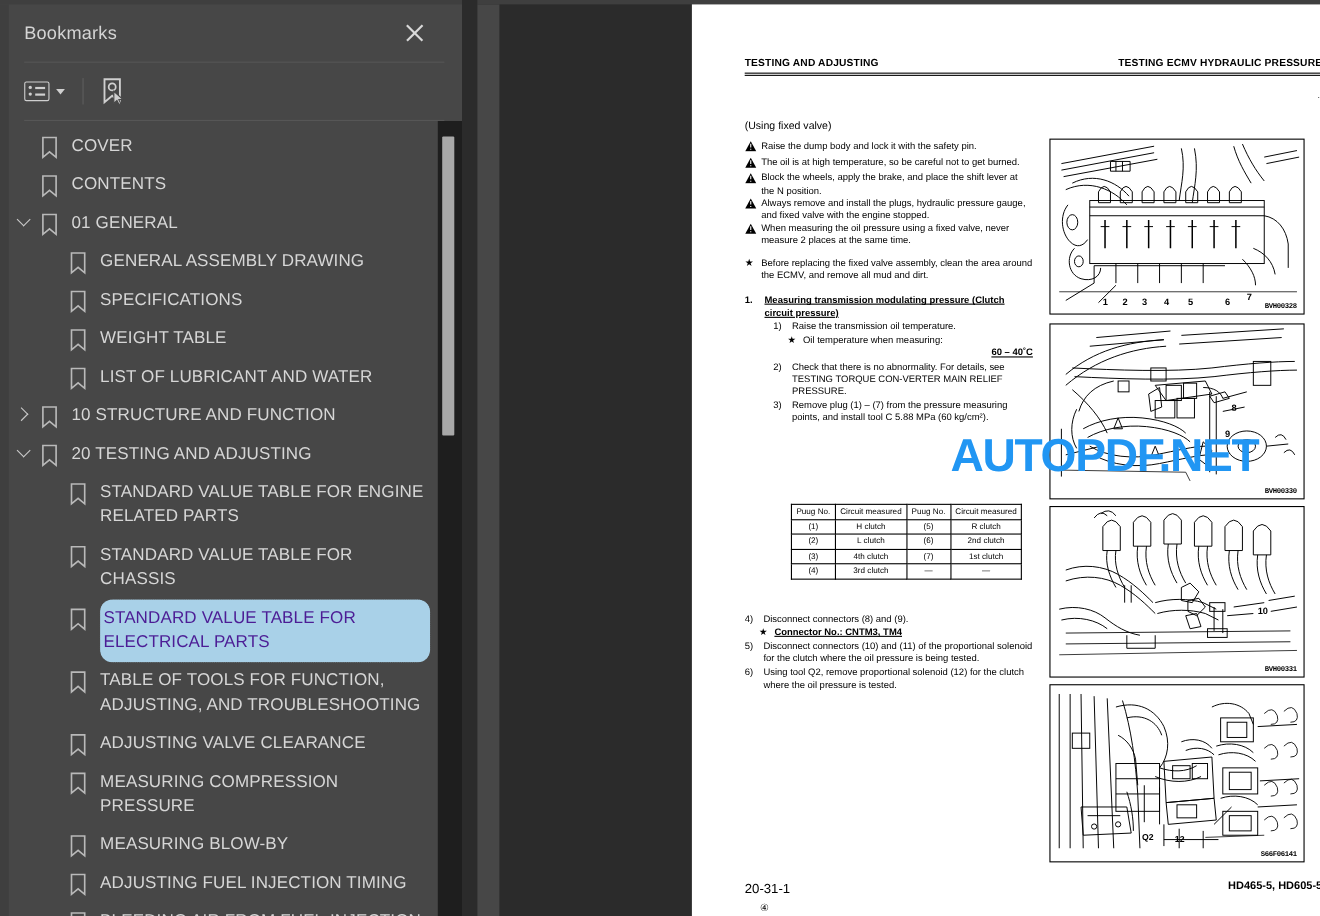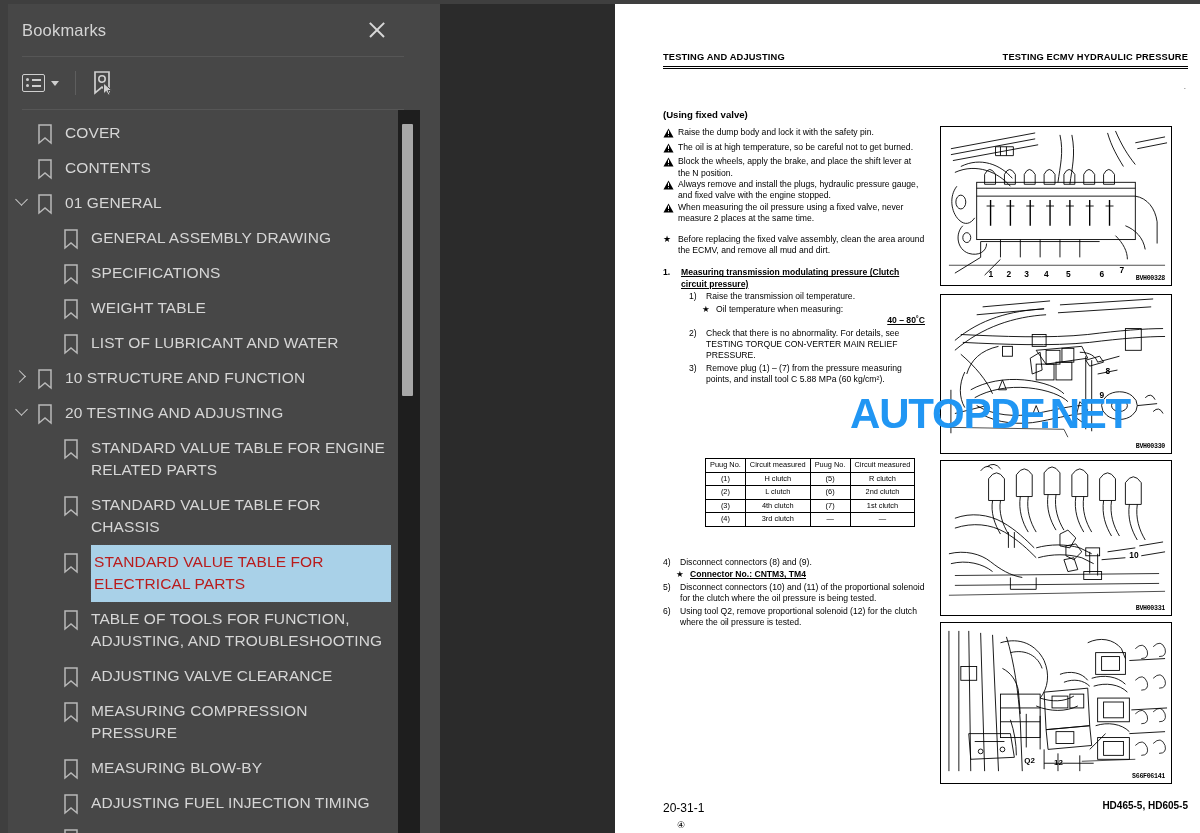--- a/index.html
+++ b/index.html
@@ -3,21 +3,21 @@
 <meta charset="utf-8">
 <style>
   * { box-sizing: border-box; }
   html, body {
     margin: 0; padding: 0;
     width: 1200px; height: 833px;
     overflow: hidden;
     background: #2b2b2b;
     font-family: "Liberation Sans", sans-serif;
   }
-  .app { position: relative; width: 1200px; height: 833px; display: flex; }
+  .app { position: relative; width: 1200px; height: 833px; display: flex; gap: 14px; }
 
   
   .sidebar {
     position: relative;
     width: 420px; height: 833px;
     background: #474747;
     flex: 0 0 420px;
     display: flex; flex-direction: column;
     border-top: 4px solid #3f3f3f;
   }
@@ -103,23 +103,23 @@
   .bmk-ico {
     flex: 0 0 22px; width: 22px; height: 22px;
     margin-top: 7px; margin-right: 9px;
   }
   .node-label {
     color: #d6d6d6; font-size: 15.5px; line-height: 22px;
     padding: 6px 4px 7px 0; letter-spacing: .1px;
     max-width: 300px;
   }
   .node.selected .node-label {
-    background: #a9d1e8; color: #b91c1c;
+    background: #a9d1e8; color: #4c1d95;
     outline: 1px dotted #4a4a4a;
-    padding-left: 3px; padding-right: 8px;
+    padding-left: 3px; padding-right: 8px; border-radius: 11px;
   }
   .d0 { padding-left: 0px; }
   .d1 > .twisty { margin-left: 26px; }
   .d1 .bmk-ico { margin-left: 0; }
   .indent1 { margin-left: 26px; }
 
   
   .sb-scroll-track {
     position: absolute; right: 0px; top: 0; width: 22px; height: 100%;
     background: #1e1e1e;
@@ -157,21 +157,21 @@
   }
   .tiny-dot {
     position: absolute; right: 14px; top: 78px;
     font-size: 8px; color: #333;
   }
 
   .col-left {
     position: absolute; left: 48px; top: 105px; width: 262px;
     font-size: 8.6px; line-height: 11.4px; color: #000;
   }
-  .sect-title { font-weight: bold; font-size: 9.6px; margin-bottom: 7px; }
+  .sect-title { font-weight: normal; font-size: 9.6px; margin-bottom: 7px; }
 
   .warn-row { display: flex; margin-bottom: 0px; align-items: flex-start; }
   .warn-ico { flex: 0 0 15px; width: 15px; padding-top: 1px; }
   .warn-txt { flex: 1; }
 
   .star-row { display: flex; margin-top: 9px; }
   .star-ico { flex: 0 0 15px; font-size: 9px; }
   .num-row { display: flex; margin-top: 11px; }
   .num-lbl { flex: 0 0 18px; font-weight: bold; }
   .num-body { flex: 1; }
@@ -475,21 +475,21 @@
 
           <div class="sub-row indent1">
             <span class="sub-lbl">1)</span>
             <span class="sub-body">Raise the transmission oil temperature.</span>
           </div>
           <div class="subsub-row indent1">
             <span class="subsub-lbl">★</span>
             <span>Oil temperature when measuring:</span>
           </div>
           <div class="indent1">
-            <span class="right-al b">40 – 80˚C</span>
+            <span class="right-al b">60 – 40˚C</span>
           </div>
 
           <div class="sub-row indent1">
             <span class="sub-lbl">2)</span>
             <span class="sub-body">Check that there is no abnormality. For details, see TESTING TORQUE CON-VERTER MAIN RELIEF PRESSURE.</span>
           </div>
           <div class="sub-row indent1">
             <span class="sub-lbl">3)</span>
             <span class="sub-body">Remove plug (1) – (7) from the pressure measuring points, and install tool C 5.88 MPa (60 kg/cm²).</span>
           </div>

